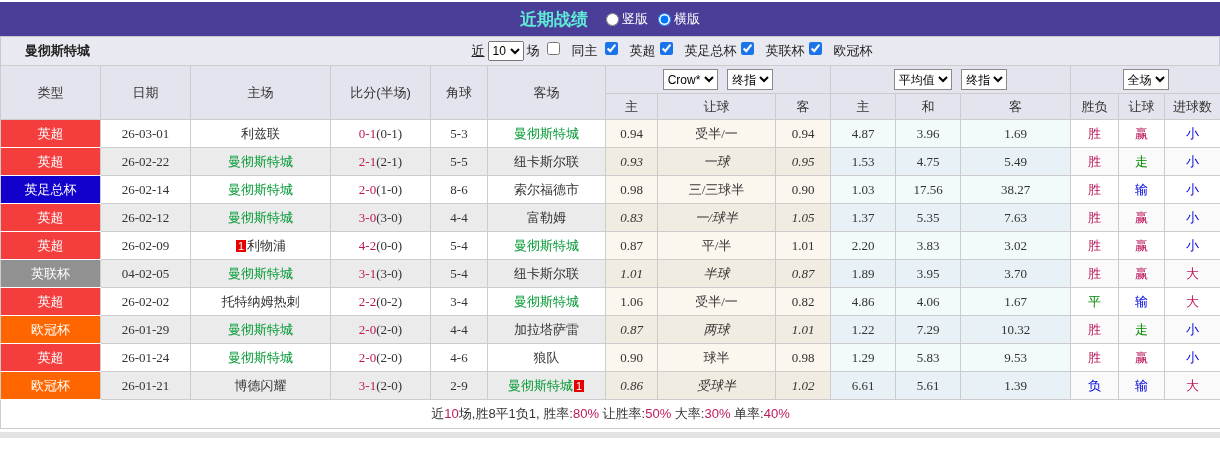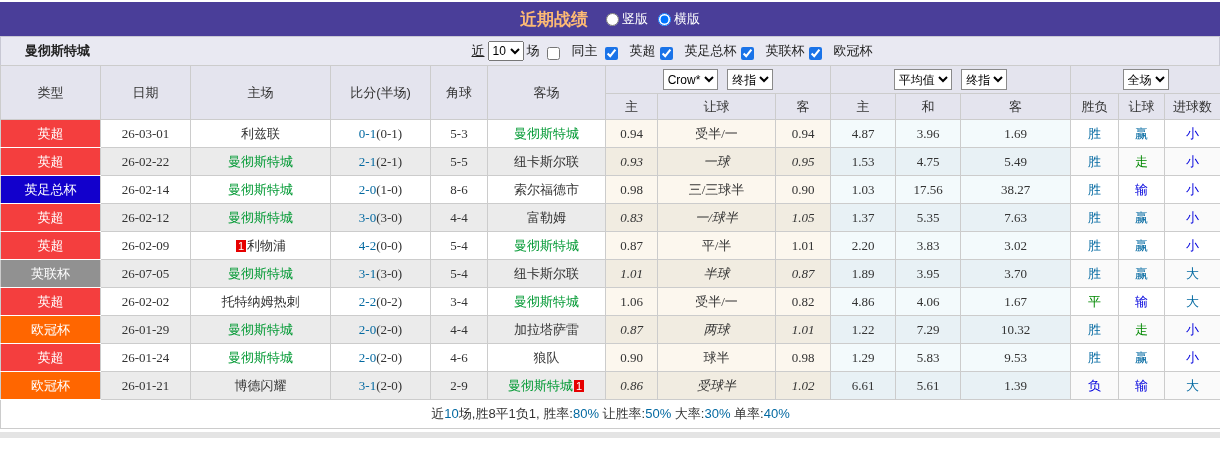--- a/index.html
+++ b/index.html
@@ -1,43 +1,43 @@
 <!DOCTYPE html>
 <html><head>
 <meta charset="utf-8">
 <style>
   * { box-sizing: border-box; }
   body { margin:0; background:#fff; width:1220px; font-family:"Liberation Sans","DejaVu Sans",sans-serif; }
   .titlebar { height:34px; background:#4a3e99; display:flex; align-items:center; justify-content:center; gap:10px; margin-top:2px; }
-  .titlebar .title { color:#fdba74; font-weight:bold; font-size:17px; margin-right:8px; }
+  .titlebar .title { color:#5eead4; font-weight:bold; font-size:17px; margin-right:8px; }
   .radio-opt { color:#fff; font-size:13px; display:flex; align-items:center; gap:3px; cursor:pointer; }
   .radio-opt input { margin:0; width:13px; height:13px; }
   .filterbar { height:29px; background:#e9e9f2; display:flex; align-items:center; position:relative; border:1px solid #c8c8d4; border-bottom:none; font-size:13px; color:#222; }
   .team-name { position:absolute; left:24px; font-weight:bold; }
   .filter-controls { margin:0 auto; display:flex; align-items:center; gap:3px; transform:translateX(62px); }
   .near-link { text-decoration:underline; cursor:pointer; }
   .filter-controls select { font-size:12px; height:20px; }
-  .chk { display:flex; align-items:flex-end; gap:12px; cursor:pointer; }
+  .chk { display:flex; align-items:flex-start; gap:12px; cursor:pointer; }
   .chk input { margin:0 0 0 4px; width:13px; height:13px; accent-color:#1a73e8; }
   table { width:1220px; border-collapse:collapse; table-layout:fixed; font-size:13px; color:#333;padding-left:32px; }
   th, td { border:1px solid #ccc; text-align:center; padding:0; height:28px; overflow:hidden; white-space:nowrap; }
   thead th { background:#e4e4ee; font-weight:normal; color:#333; }
   thead .grp select { font-size:12px; height:21px; background:#fff; border:1px solid #8a8a8a; margin:0 3px; }
   thead tr.sub th { height:26px; }
   tbody td { font-family:"Liberation Serif","DejaVu Serif",serif; }
   tbody tr.odd td { background:#ffffff; }
   tbody tr.even td { background:#ebebeb; }
   tbody tr.odd td.warm { background:#fcf7ee; }
   tbody tr.even td.warm { background:#f1ece1;font-style:italic; }
   tbody tr.odd td.cool { background:#f3fafc; }
   tbody tr.even td.cool { background:#e8f1f5; }
   tbody tr.odd td.result { background:#ffffff; }
   tbody tr.even td.result { background:#fafafa; }
   td.type-cell { color:#fff; font-family:"Liberation Sans","DejaVu Sans",sans-serif; border-top:1px solid #fff; border-bottom:1px solid #fff; }
-  .red { color:#0369a1; }
+  .red { color:#be185d; }
   .green { color:#008800; }
   .blue { color:#0000dd; }
   .self { color:#009933; }
   .badge { background:#e60000; color:#fff; font-size:11px; padding:0 2px; margin:0 1px; font-family:"Liberation Sans",sans-serif; }
   tfoot td { background:#fff; height:29px; font-size:13px; font-family:"Liberation Sans","DejaVu Sans",sans-serif;margin-top:24px; }
   .bottom-strip { height:6px; background:#e4e4e4; margin-top:3px; }
 </style>
 </head>
 <body>
 
@@ -217,21 +217,21 @@
         <td class="warm">1.01</td>
         <td class="cool">2.20</td>
         <td class="cool">3.83</td>
         <td class="cool">3.02</td>
         <td class="result red">胜</td>
         <td class="result red">赢</td>
         <td class="result blue">小</td>
       </tr>
       <tr class="even">
         <td class="type-cell" style="background: rgb(145, 145, 145);">英联杯</td>
-        <td>26-07-05</td>
+        <td>04-02-05</td>
         <td><span class="self">曼彻斯特城</span></td>
         <td><span class="red">3-1</span><span>(3-0)</span></td>
         <td>5-4</td>
         <td><span>纽卡斯尔联</span></td>
         <td class="warm">1.01</td>
         <td class="warm">半球</td>
         <td class="warm">0.87</td>
         <td class="cool">1.89</td>
         <td class="cool">3.95</td>
         <td class="cool">3.70</td>

